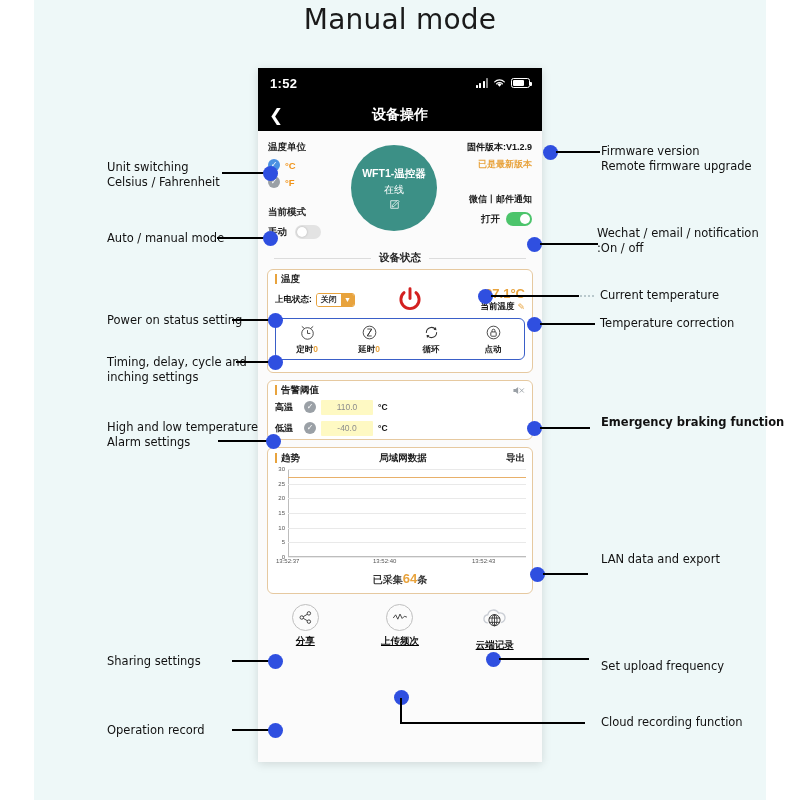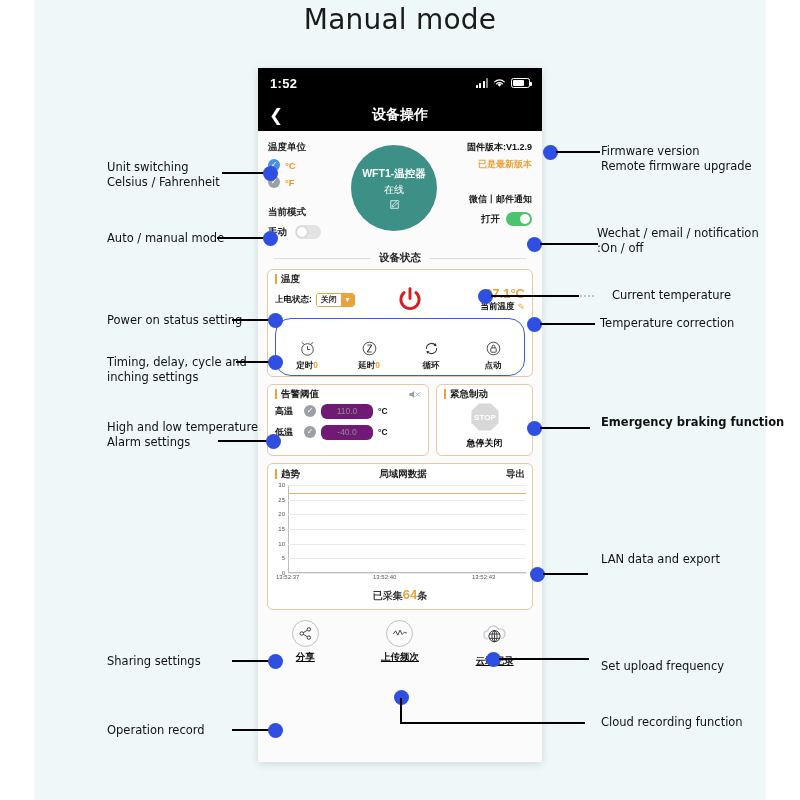--- a/index.html
+++ b/index.html
@@ -113,30 +113,30 @@
   .sel { display:flex; align-items:stretch; border:1px solid #e8a33d; border-radius:3px; overflow:hidden; height:14px;}
   .sel .v{font-size:8px;color:#333;padding:0 4px;display:flex;align-items:center;background:#fff;font-weight:600;}
   .sel .c{width:13px;background:#e8a33d;display:flex;align-items:center;justify-content:center;color:#fff;font-size:7px;}
   .pw-mid{flex:1;display:flex;align-items:center;justify-content:center;}
   .pw-icon { width:28px;height:28px; }
   .pw-right{width:80px;text-align:right;}
   .cur-t{font-size:13px;color:#e8a33d;font-weight:700;line-height:1.05;}
   .cur-sub{font-size:8.5px;color:#111;font-weight:700;display:flex;align-items:center;justify-content:flex-end;gap:3px;}
   .pencil{color:#e8a33d;font-size:9px;}
 
-  .fnrow { border:1.3px solid #3a5fc8; border-radius:16px; margin:0 7px 0; display:flex; padding:20px 0 3px;}
+  .fnrow { border:1.3px solid #3a5fc8; border-radius:6px; margin:0 7px 12px; display:flex; padding:4px 0 3px;}
   .fn { flex:1; display:flex;flex-direction:column;align-items:center;gap:2px;}
   .fn .lb{font-size:8.5px;color:#222;font-weight:700;}
   .fn .lb b{color:#e8a33d;font-weight:700;}
 
   .row2 { display:flex; gap:7px; margin:7px 9px 0; }
   .alarm-card { flex:1; }
   .alarm-line{display:flex;align-items:center;gap:5px;padding:3px 7px;}
   .alarm-line .nm{font-size:9px;color:#111;font-weight:700;width:24px;}
-  .alarm-val{background:#701a75;border-radius:6px;width:52px;height:15px;display:flex;align-items:center;justify-content:center;font-size:8.5px;color:#8d8d8d;}
+  .alarm-val{background:#fef9c3;border-radius:1px;width:52px;height:15px;display:flex;align-items:center;justify-content:center;font-size:8.5px;color:#8d8d8d;}
   .alarm-unit{font-size:8.5px;color:#111;font-weight:700;}
   .emer-card{width:97px;display:flex;flex-direction:column;}
   .emer-body{flex:1;display:flex;flex-direction:column;align-items:center;justify-content:center;gap:3px;padding-bottom:5px;}
   .emer-body .cap{font-size:9px;color:#111;font-weight:700;}
 
   
   .trend-card{margin:7px 9px 0;}
   .trend-head{display:flex;align-items:center;padding:4px 7px 2px;}
   .trend-head .t1{font-size:9.5px;color:#222;font-weight:700;border-left:2.5px solid #e8a33d;padding-left:4px;line-height:1.05;}
   .trend-head .t2{flex:1;text-align:center;font-size:9.5px;color:#222;font-weight:700;}
@@ -333,32 +333,20 @@
           <span class="alarm-unit">°C</span>
         </div>
         <div class="alarm-line">
           <span class="nm">低温</span>
           <span class="chk off">✓</span>
           <span class="alarm-val">-40.0</span>
           <span class="alarm-unit">°C</span>
         </div>
       </div>
 
-      <div class="card emer-card">
-        <div class="card-head">
-          <div class="card-title">紧急制动</div>
-        </div>
-        <div class="emer-body">
-          <svg width="34" height="34" viewBox="0 0 40 40">
-            <polygon points="13,4 27,4 36,13 36,27 27,36 13,36 4,27 4,13" fill="#d8d8d8"></polygon>
-            <text x="20" y="24" font-size="9.5" font-family="Liberation Sans, sans-serif" font-weight="bold" fill="#ffffff" text-anchor="middle">STOP</text>
-          </svg>
-          <div class="cap">急停关闭</div>
-        </div>
-      </div>
     </div>
 
     <div class="card trend-card">
       <div class="trend-head">
         <div class="t1">趋势</div>
         <div class="t2">局域网数据</div>
         <div class="t3">导出</div>
       </div>
 
       <div class="plot">
@@ -485,21 +473,21 @@
 <div class="dot" style="left:527px; top:237px;"></div>
 <div class="lead" style="left:540px; top:243px; width:58px;"></div>
 <div class="anno" style="left:597px; top:226px; width:200px;">
   <div>Wechat / email / notification</div>
   <div>:On / off</div>
 </div>
 
 <div class="dot" style="left:478px; top:289px;"></div>
 <div class="lead" style="left:491px; top:295px; width:88px;"></div>
 <div class="dotted" style="left:580px; top:295px; width:14px;"></div>
-<div class="anno" style="left:600px; top:288px; width:180px;margin-left:12px;">
+<div class="anno" style="left:600px; top:288px; width:180px;">
   <div>Current temperature</div>
 </div>
 
 <div class="dot" style="left:527px; top:317px;"></div>
 <div class="lead" style="left:540px; top:323px; width:55px;"></div>
 <div class="anno" style="left:600px; top:316px; width:190px;">
   <div>Temperature correction</div>
 </div>
 
 <div class="dot" style="left:527px; top:421px;"></div>

